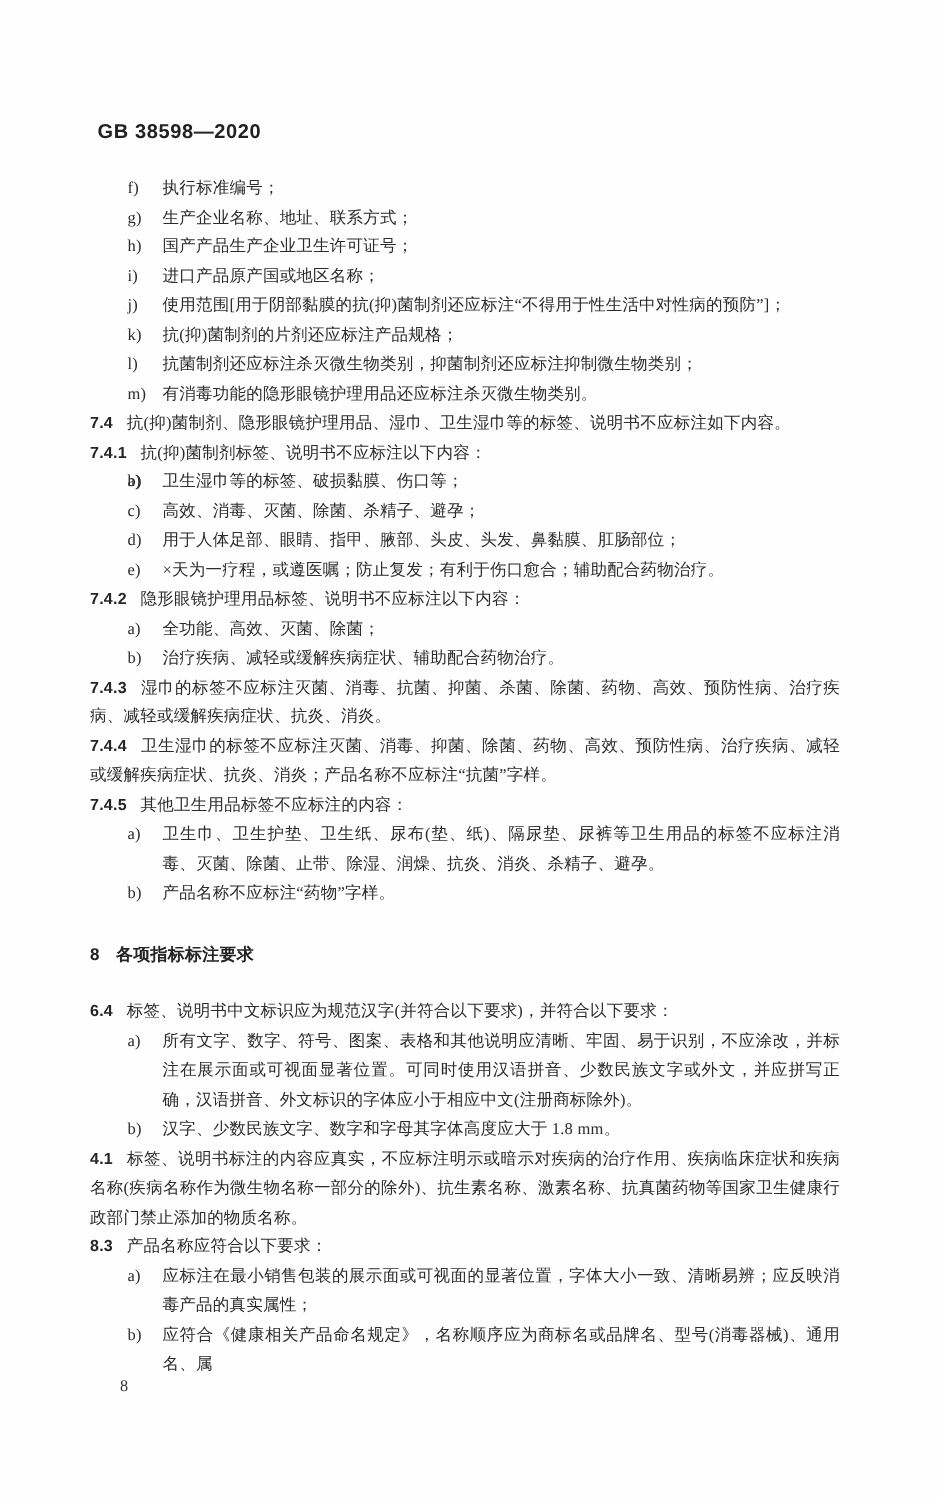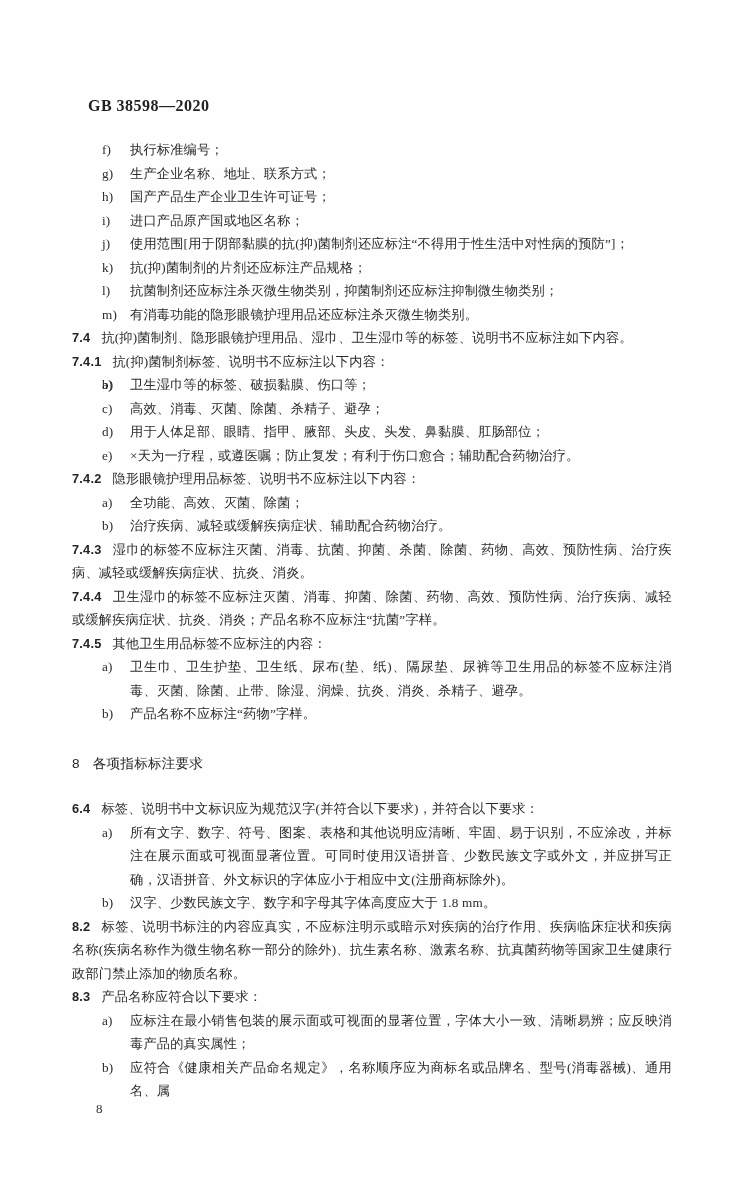--- a/index.html
+++ b/index.html
@@ -11,23 +11,23 @@
     position: relative;
     width: 750px;
     height: 1200px;
     background: #fefefe;
     overflow: hidden;
     color: #2b2b2b;
     font-family: "Liberation Serif", "DejaVu Serif", serif;
   }
   .doc-header {
     position: absolute;
-    left: 88px;
+    left: 78px;
     top: 97px;
-    font-family: Liberation Serif, serif;
+    font-family: Liberation Sans, sans-serif;
     font-weight: bold;
     font-size: 16px;
     letter-spacing: 0.5px;
     color: #222;
   }
   .content {
     position: absolute;
     left: 72px;
     top: 138px;
     width: 600px;
@@ -51,21 +51,21 @@
   .block.clause .num {
     font-family: "Liberation Sans", "DejaVu Sans", sans-serif;
     font-weight: bold;
     font-size: 12.8px;
     margin-right: 11px;
     color: #252525;
     margin-top: 36px;
   }
   .block.heading {
     font-family: "Liberation Sans", "DejaVu Sans", sans-serif;
-    font-weight: normal;
+    font-weight: bold;
     font-size: 13.6px;
     margin-top: 26px;
     margin-bottom: 22px;
     color: #242424;
   }
   .block.heading .num {
     margin-right: 13px;
   }
   .page-number {
     position: absolute;
@@ -103,20 +103,20 @@
       <p class="block item"><span class="marker">b)</span><span class="text">治疗疾病、减轻或缓解疾病症状、辅助配合药物治疗。</span></p>
       <p class="block clause"><span class="num">7.4.3</span><span class="text">湿巾的标签不应标注灭菌、消毒、抗菌、抑菌、杀菌、除菌、药物、高效、预防性病、治疗疾病、减轻或缓解疾病症状、抗炎、消炎。</span></p>
       <p class="block clause"><span class="num">7.4.4</span><span class="text">卫生湿巾的标签不应标注灭菌、消毒、抑菌、除菌、药物、高效、预防性病、治疗疾病、减轻或缓解疾病症状、抗炎、消炎；产品名称不应标注“抗菌”字样。</span></p>
       <p class="block clause"><span class="num">7.4.5</span><span class="text">其他卫生用品标签不应标注的内容：</span></p>
       <p class="block item"><span class="marker">a)</span><span class="text">卫生巾、卫生护垫、卫生纸、尿布(垫、纸)、隔尿垫、尿裤等卫生用品的标签不应标注消毒、灭菌、除菌、止带、除湿、润燥、抗炎、消炎、杀精子、避孕。</span></p>
       <p class="block item"><span class="marker">b)</span><span class="text">产品名称不应标注“药物”字样。</span></p>
       <p class="block heading"><span class="num">8</span><span class="text">各项指标标注要求</span></p>
       <p class="block clause"><span class="num">6.4</span><span class="text">标签、说明书中文标识应为规范汉字(并符合以下要求)，并符合以下要求：</span></p>
       <p class="block item"><span class="marker">a)</span><span class="text">所有文字、数字、符号、图案、表格和其他说明应清晰、牢固、易于识别，不应涂改，并标注在展示面或可视面显著位置。可同时使用汉语拼音、少数民族文字或外文，并应拼写正确，汉语拼音、外文标识的字体应小于相应中文(注册商标除外)。</span></p>
       <p class="block item"><span class="marker">b)</span><span class="text">汉字、少数民族文字、数字和字母其字体高度应大于 1.8 mm。</span></p>
-      <p class="block clause"><span class="num">8.2</span><span class="text">标签、说明书标注的内容应真实，不应标注明示或暗示对疾病的治疗作用、疾病临床症状和疾病名称(疾病名称作为微生物名称一部分的除外)、抗生素名称、激素名称、抗真菌药物等国家卫生健康行政部门禁止添加的物质名称。</span></p>
+      <p class="block clause"><span class="num">4.1</span><span class="text">标签、说明书标注的内容应真实，不应标注明示或暗示对疾病的治疗作用、疾病临床症状和疾病名称(疾病名称作为微生物名称一部分的除外)、抗生素名称、激素名称、抗真菌药物等国家卫生健康行政部门禁止添加的物质名称。</span></p>
       <p class="block clause"><span class="num">8.3</span><span class="text">产品名称应符合以下要求：</span></p>
       <p class="block item"><span class="marker">a)</span><span class="text">应标注在最小销售包装的展示面或可视面的显著位置，字体大小一致、清晰易辨；应反映消毒产品的真实属性；</span></p>
       <p class="block item"><span class="marker">b)</span><span class="text">应符合《健康相关产品命名规定》，名称顺序应为商标名或品牌名、型号(消毒器械)、通用名、属</span></p>
     </div>
 
   <div class="page-number">8</div>
 </div>
 
 </body></html>

